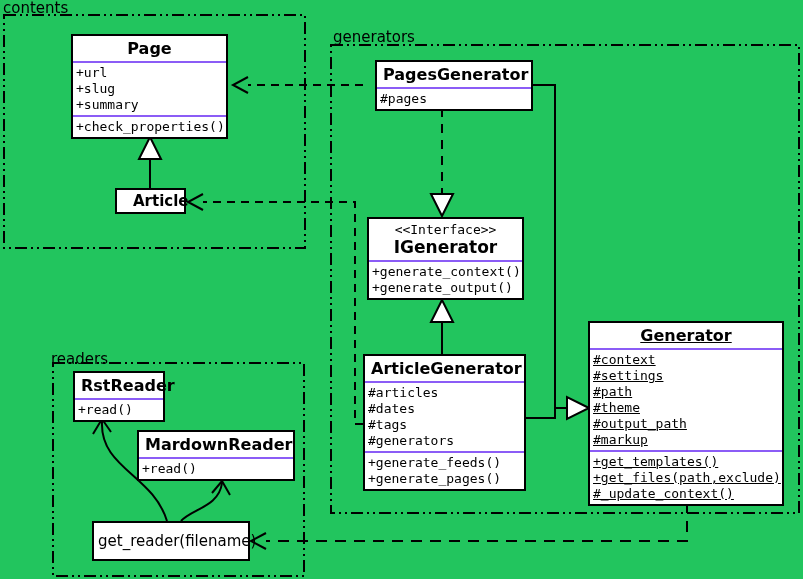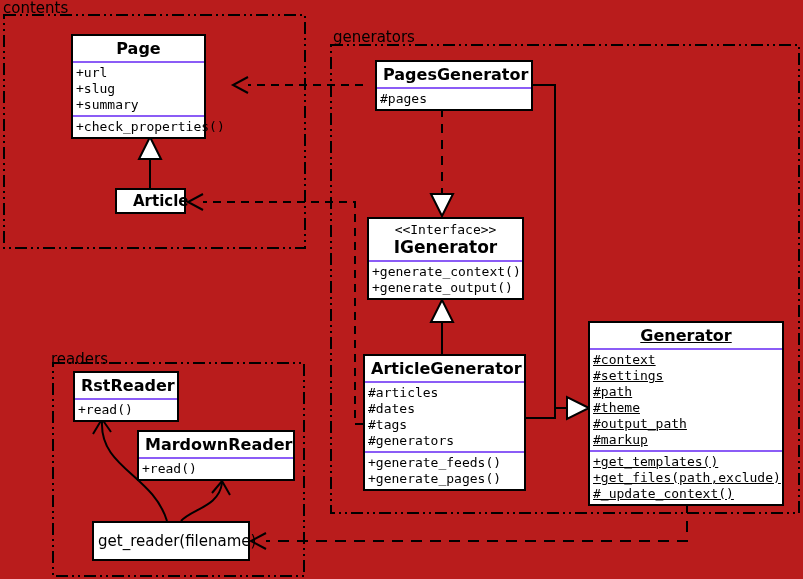--- a/index.html
+++ b/index.html
@@ -1,17 +1,17 @@
 <!DOCTYPE html>
 <html><head>
 <meta charset="utf-8">
 <style>
   html,body{margin:0;padding:0;background:#ffffff;}
   #canvas{
-    position:relative;width:803px;height:579px;background:#b91c1c;
+    position:relative;width:803px;height:579px;background:#22c55e;
     font-family:"DejaVu Sans","Liberation Sans",sans-serif;color:#000;
     overflow:hidden;
   }
   #wires{position:absolute;left:0;top:0;z-index:0;}
   .pkg-label{
     position:absolute;z-index:2;font-size:15px;line-height:15px;color:#000;
     white-space:nowrap;
   }
   .uml-class{
     position:absolute;z-index:1;background:#fff;border:2px solid #000;
@@ -93,21 +93,21 @@
     <g>
       <path d="M 181 521 C 191 509 219 507 222 483" fill="none" stroke="#000" stroke-width="2"></path>
       <polyline points="212,493 222,481 230,495" fill="none" stroke="#000" stroke-width="2"></polyline>
     </g>
   </svg>
 
   <div class="pkg-label" style="left:3px;top:1px;">contents</div>
   <div class="pkg-label" style="left:333px;top:30px;">generators</div>
   <div class="pkg-label" style="left:51px;top:352px;">readers</div>
 
-  <div class="uml-class" style="left:71px;top:34px;width:135px;">
+  <div class="uml-class" style="left:71px;top:34px;width:157px;">
     <div class="uml-title">Page</div>
     <div class="uml-members sep">
       <div>+url</div>
       <div>+slug</div>
       <div>+summary</div>
     </div>
     <div class="uml-members sep">
       <div>+check_properties()</div>
     </div>
   </div>
@@ -158,21 +158,21 @@
       <div>#output_path</div>
       <div>#markup</div>
     </div>
     <div class="uml-members sep">
       <div>+get_templates()</div>
       <div>+get_files(path,exclude)</div>
       <div>#_update_context()</div>
     </div>
   </div>
 
-  <div class="uml-class" style="left:73px;top:371px;width:106px;">
+  <div class="uml-class" style="left:73px;top:371px;width:92px;">
     <div class="uml-title">RstReader</div>
     <div class="uml-members sep">
       <div>+read()</div>
     </div>
   </div>
 
   <div class="uml-class" style="left:137px;top:430px;width:158px;">
     <div class="uml-title">MardownReader</div>
     <div class="uml-members sep">
       <div>+read()</div>

